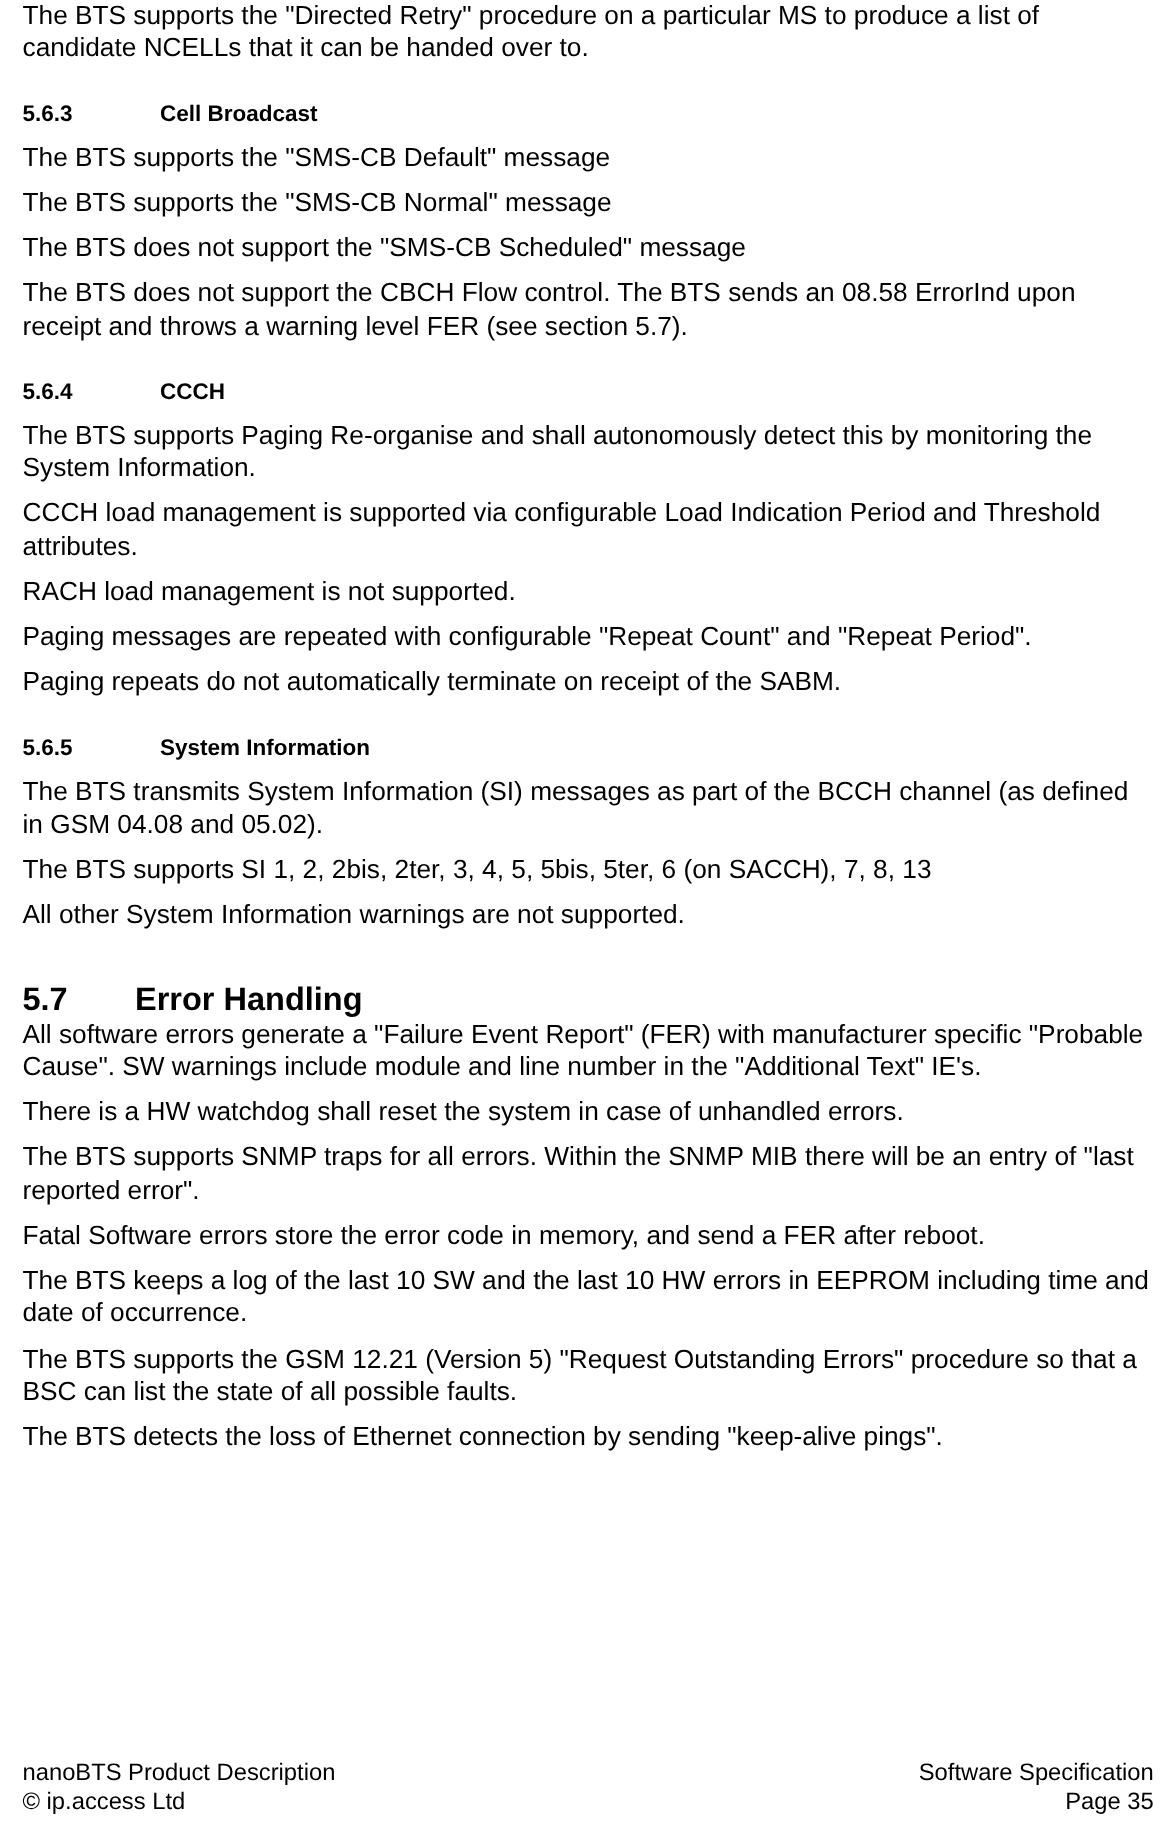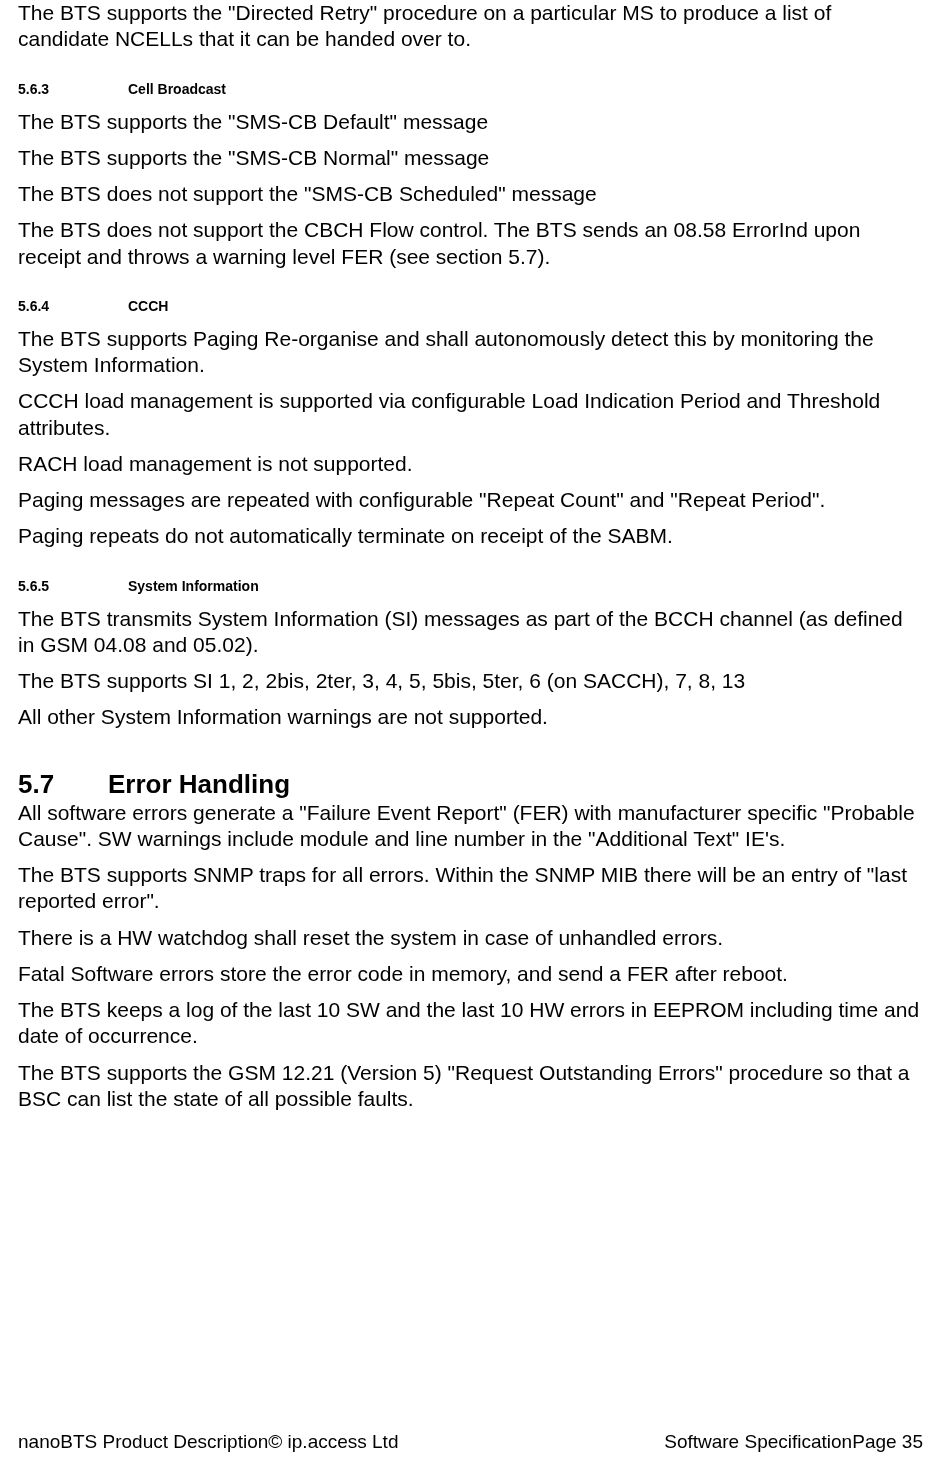--- a/index.html
+++ b/index.html
@@ -1,25 +1,25 @@
 <!DOCTYPE html>
 <html><head>
   <meta charset="utf-8">
   <style>
     * { margin: 0; padding: 0; box-sizing: border-box; }
     html, body { width: 941px; background: #ffffff; font-family: Arial, Helvetica, sans-serif; color: #000000; }
     .page { width: 941px; min-height: 1468px; padding: 0 18px 0 18px; position: relative; }
     .content { padding-top: 0; }
     .body-text { font-size: 21px; line-height: 1.25; margin-bottom: 10px; }
-    .heading-h3 { font-size: 14px; font-weight: bold; margin-top: 28px; margin-bottom: 12px; }
+    .heading-h3 { font-size: 18px; font-weight: bold; margin-top: 28px; margin-bottom: 12px; }
     .heading-h3 .num { display: inline-block; width: 110px; }
     .heading-h2 { font-size: 26px; font-weight: bold; margin-top: 38px; }
     .heading-h2 .num { display: inline-block; width: 90px; }
     .footer { position: absolute; bottom: 14px; left: 18px; right: 18px; display: flex; justify-content: space-between; font-size: 19px; line-height: 1.25; }
-    .footer-left, .footer-right { display: flex; flex-direction: row; }
+    .footer-left, .footer-right { display: flex; flex-direction: column; }
     .footer-right { text-align: right; justify-content: space-between; }
   </style>
 </head>
 <body>
 
 <div class="page">
   <div class="content">
 
     <p class="body-text">The BTS supports the "Directed Retry" procedure on a particular MS to produce a list of candidate NCELLs that it can be handed over to.</p>
 
@@ -44,25 +44,26 @@
       <span class="num">5.6.5</span><span>System Information</span>
     </h3>
     <p class="body-text">The BTS transmits System Information (SI) messages as part of the BCCH channel (as defined in GSM 04.08 and 05.02).</p>
     <p class="body-text">The BTS supports SI 1, 2, 2bis, 2ter, 3, 4, 5, 5bis, 5ter, 6 (on SACCH), 7, 8, 13</p>
     <p class="body-text">All other System Information warnings are not supported.</p>
 
     <h2 class="heading-h2">
       <span class="num">5.7</span><span>Error Handling</span>
     </h2>
     <p class="body-text">All software errors generate a "Failure Event Report" (FER) with manufacturer specific "Probable Cause". SW warnings include module and line number in the "Additional Text" IE's.</p>
+    <p class="body-text">There is a HW watchdog shall reset the system in case of unhandled errors.</p>
     <p class="body-text">The BTS supports SNMP traps for all errors. Within the SNMP MIB there will be an entry of "last reported error".</p>
-    <p class="body-text">There is a HW watchdog shall reset the system in case of unhandled errors.</p>
     <p class="body-text">Fatal Software errors store the error code in memory, and send a FER after reboot.</p>
     <p class="body-text">The BTS keeps a log of the last 10 SW and the last 10 HW errors in EEPROM including time and date of occurrence.</p>
     <p class="body-text">The BTS supports the GSM 12.21 (Version 5) "Request Outstanding Errors" procedure so that a BSC can list the state of all possible faults.</p>
+    <p class="body-text">The BTS detects the loss of Ethernet connection by sending "keep-alive pings".</p>
 
   </div>
 
   <div class="footer">
     <div class="footer-left">
       <span>nanoBTS Product Description</span>
       <span>© ip.access Ltd</span>
     </div>
     <div class="footer-right">
       <span>Software Specification</span>

